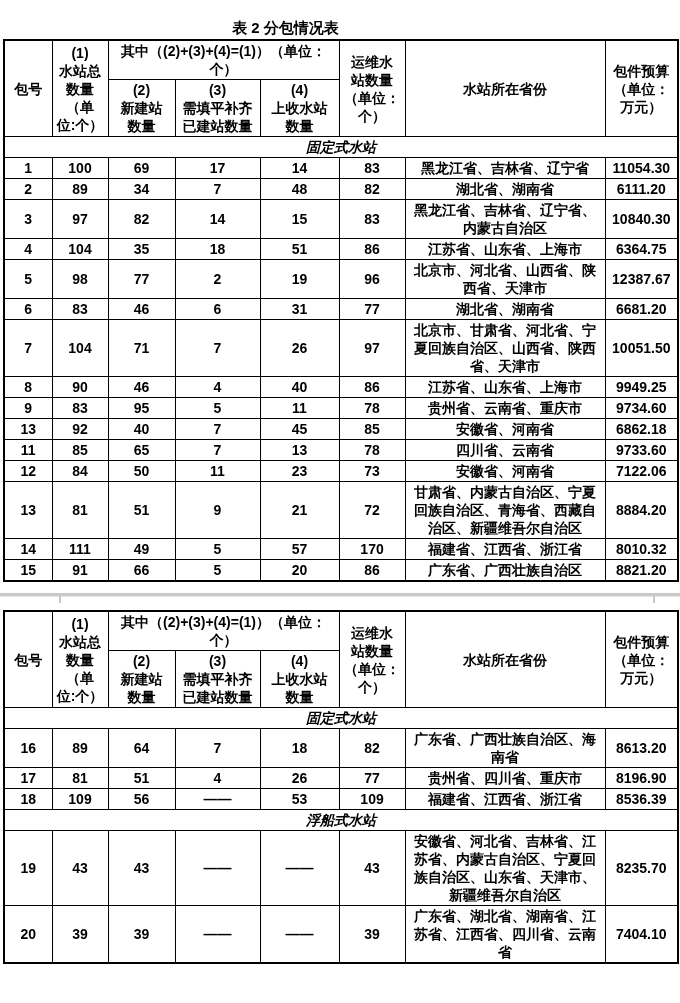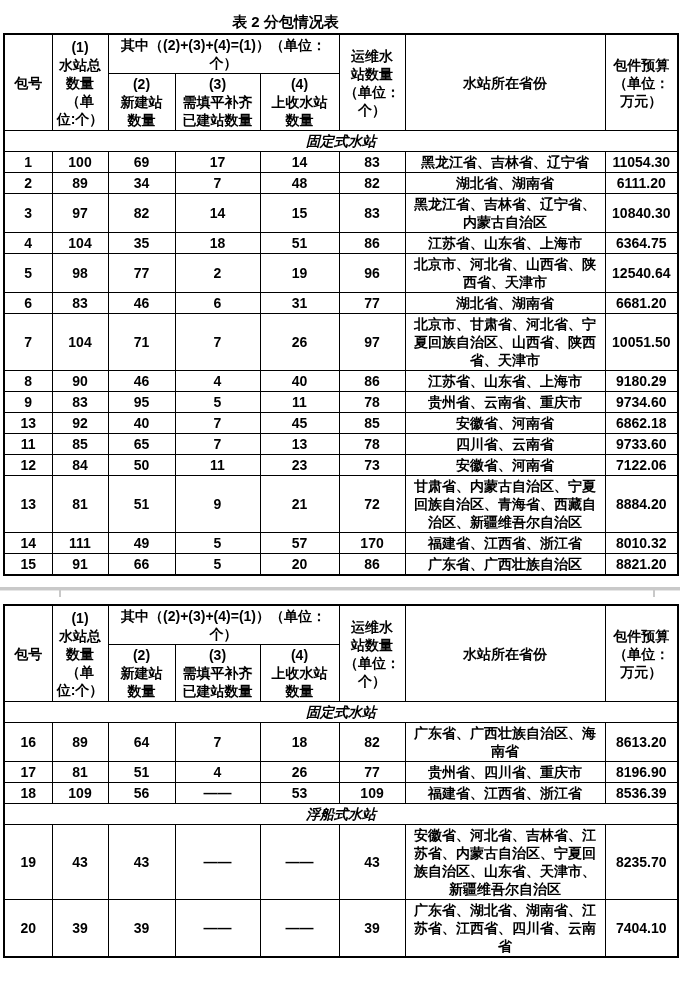--- a/index.html
+++ b/index.html
@@ -6,21 +6,21 @@
     margin: 0;
     padding: 0;
     background: #ffffff;
     color: #000000;
     font-family: "Liberation Sans", sans-serif;
     font-weight: 700;
   }
   .page {
     width: 571px;
     box-sizing: border-box;
-    padding: 12px 3px 4px 3px;
+    padding: 18px 3px 4px 3px;
     background: #fff;
   }
   .doc-title {
     text-align: center;
     font-size: 15px;
     font-weight: 700;
     line-height: 20px;
     margin-bottom: 1px;
   }
   table.pkg {
@@ -159,21 +159,21 @@
           <td class="cell-budget">6364.75</td>
         </tr>
         <tr>
           <td class="cell-package-no">5</td>
           <td class="cell-total">98</td>
           <td class="cell-new-build">77</td>
           <td class="cell-fill">2</td>
           <td class="cell-collected">19</td>
           <td class="cell-om-count">96</td>
           <td class="cell-provinces">北京市、河北省、山西省、陕西省、天津市</td>
-          <td class="cell-budget">12540.64</td>
+          <td class="cell-budget">12387.67</td>
         </tr>
         <tr>
           <td class="cell-package-no">6</td>
           <td class="cell-total">83</td>
           <td class="cell-new-build">46</td>
           <td class="cell-fill">6</td>
           <td class="cell-collected">31</td>
           <td class="cell-om-count">77</td>
           <td class="cell-provinces">湖北省、湖南省</td>
           <td class="cell-budget">6681.20</td>
@@ -189,21 +189,21 @@
           <td class="cell-budget">10051.50</td>
         </tr>
         <tr>
           <td class="cell-package-no">8</td>
           <td class="cell-total">90</td>
           <td class="cell-new-build">46</td>
           <td class="cell-fill">4</td>
           <td class="cell-collected">40</td>
           <td class="cell-om-count">86</td>
           <td class="cell-provinces">江苏省、山东省、上海市</td>
-          <td class="cell-budget">9180.29</td>
+          <td class="cell-budget">9949.25</td>
         </tr>
         <tr>
           <td class="cell-package-no">9</td>
           <td class="cell-total">83</td>
           <td class="cell-new-build">95</td>
           <td class="cell-fill">5</td>
           <td class="cell-collected">11</td>
           <td class="cell-om-count">78</td>
           <td class="cell-provinces">贵州省、云南省、重庆市</td>
           <td class="cell-budget">9734.60</td>

